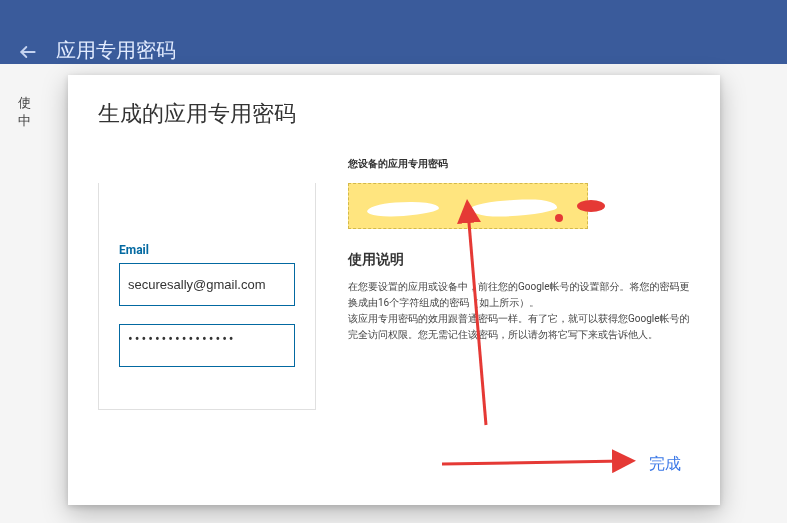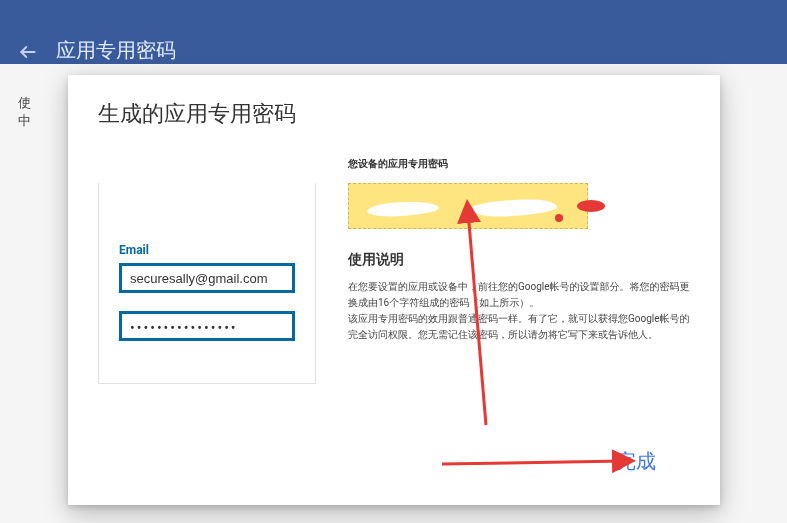--- a/index.html
+++ b/index.html
@@ -78,22 +78,22 @@
     .field-label {
       font-size: 12px;
       color: #0369a1;
       font-weight: bold;
       margin-bottom: 6px;
       display: block;
       margin-top: 28px;
     }
     .text-input {
       width: 100%;
-      height: 30px;
-      border: 3px solid #0369a1;
+      height: 43px;
+      border: 1px solid #0369a1;
       padding: 4px 8px;
       font-size: 13px;
       color: #333;
       margin-bottom: 18px;
     }
     .password-dots {
       letter-spacing: 2px;
       color: #333;
       font-size: 14px;
       line-height: 20px;
@@ -160,24 +160,24 @@
       color: #333;
       margin-bottom: 10px;
     }
     .instructions-body {
       font-size: 10px;
       color: #444;
       line-height: 1.6;
     }
     .done-button {
       position: absolute;
-      right: 54px;
+      right: 29px;
       bottom: 24px;
       color: #3b78e7;
-      font-size: 20px;
+      font-size: 16px;
       background: none;
       border: none;
       cursor: pointer;
       padding: 6px 10px;
     }
     .annot-arrow {
       position: absolute;
       pointer-events: none;
     }
     .arrow-svg {

